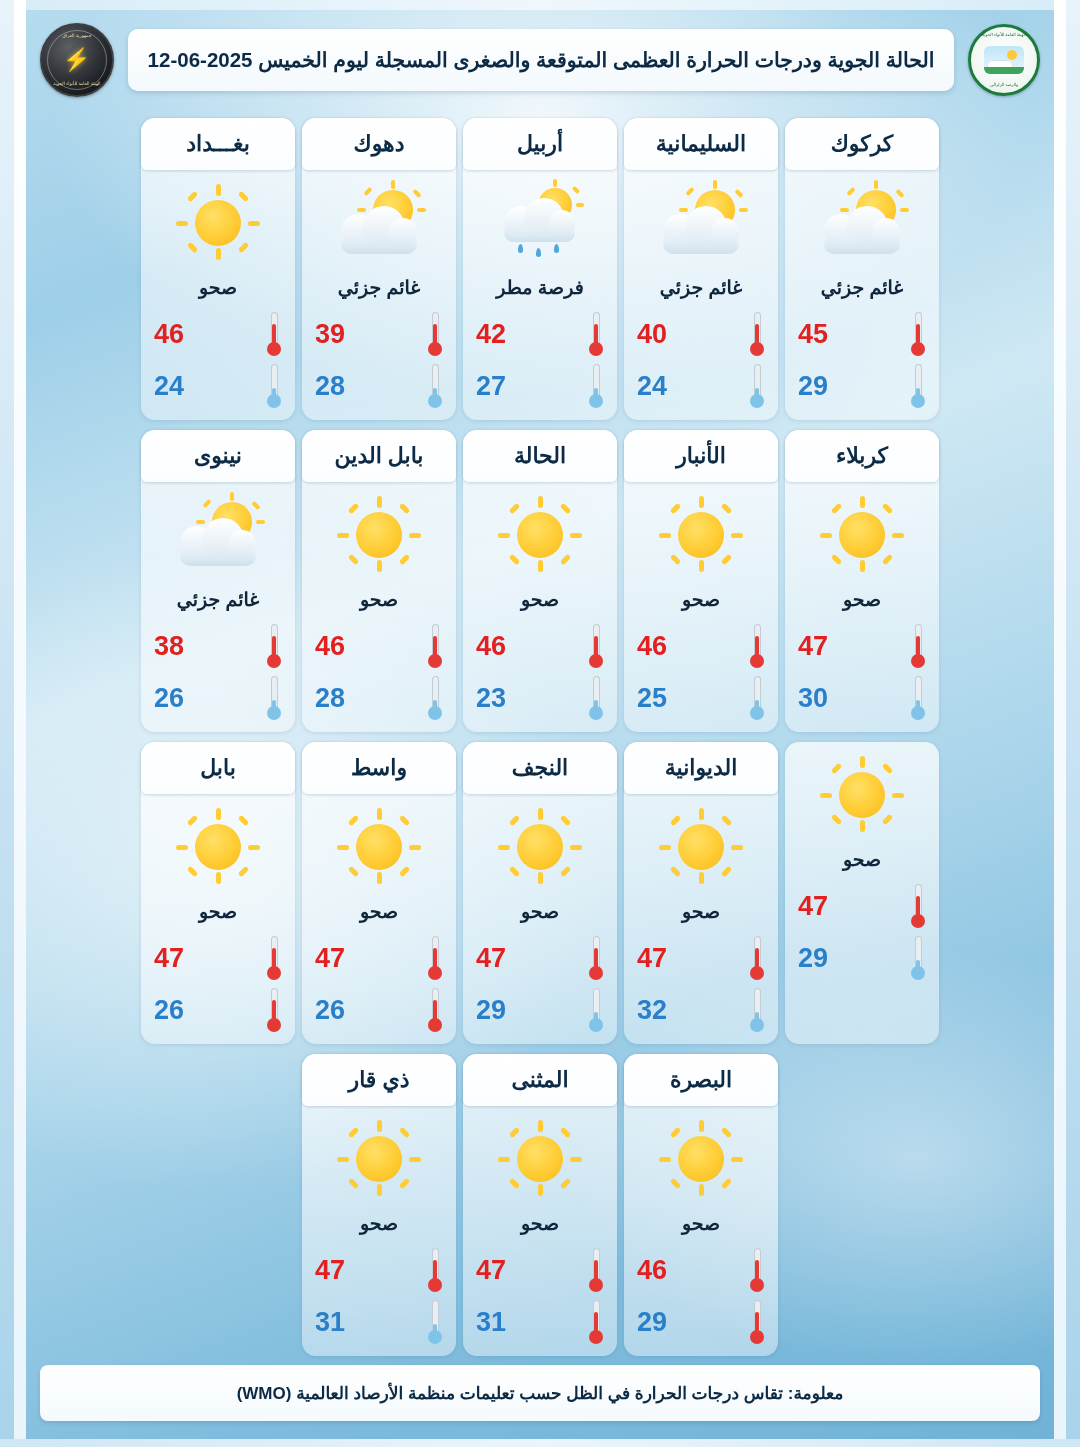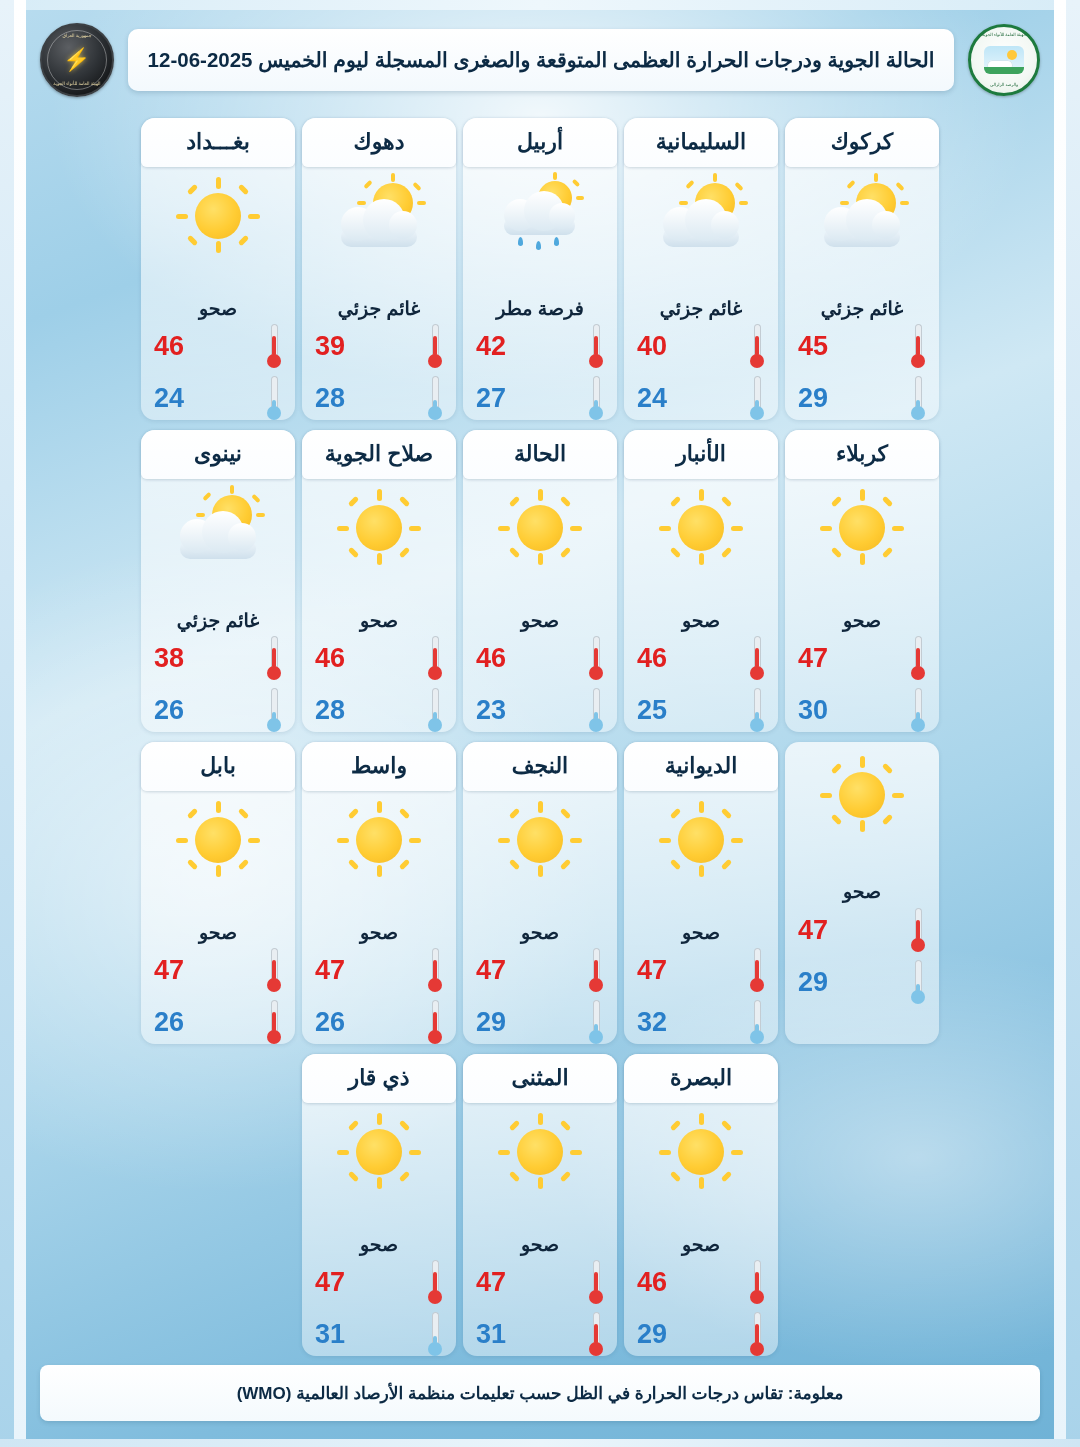--- a/index.html
+++ b/index.html
@@ -227,28 +227,27 @@
     margin-top: 4px;
   }
   .cond {
     font-size: 19px;
     font-weight: bold;
     color: #10263c;
     height: 30px;
     display: flex;
     align-items: center;
     justify-content: center;
-    margin-top: 32px;
   }
   .temps {
     width: 100%;
     display: flex;
     flex-direction: column;
     gap: 8px;
-    margin-top: 2px;
+    margin-top: 10px;
     align-items: center;
   }
   .temp-row {
     width: 128px;
     display: flex;
     flex-direction: row;
     align-items: center;
     justify-content: space-between;
   }
   .temp-val {
@@ -735,21 +734,21 @@
                 <div class="fill"></div>
                 <div class="bulb"></div>
               </div>
             <div class="temp-val min">23</div>
           </div>
         </div>
       </div>
 
       <div class="card">
         <div class="city-plate">
-          <div class="city-name">صلاح الجوية</div>
+          <div class="city-name">بابل الدين</div>
         </div>
         <div class="icon-area">
           <div class="wicon sunny">
             <div class="sun"></div>
             <div class="ray r1"></div>
               <div class="ray r2"></div>
               <div class="ray r3"></div>
               <div class="ray r4"></div>
             <div class="ray r5"></div>
               <div class="ray r6"></div>

